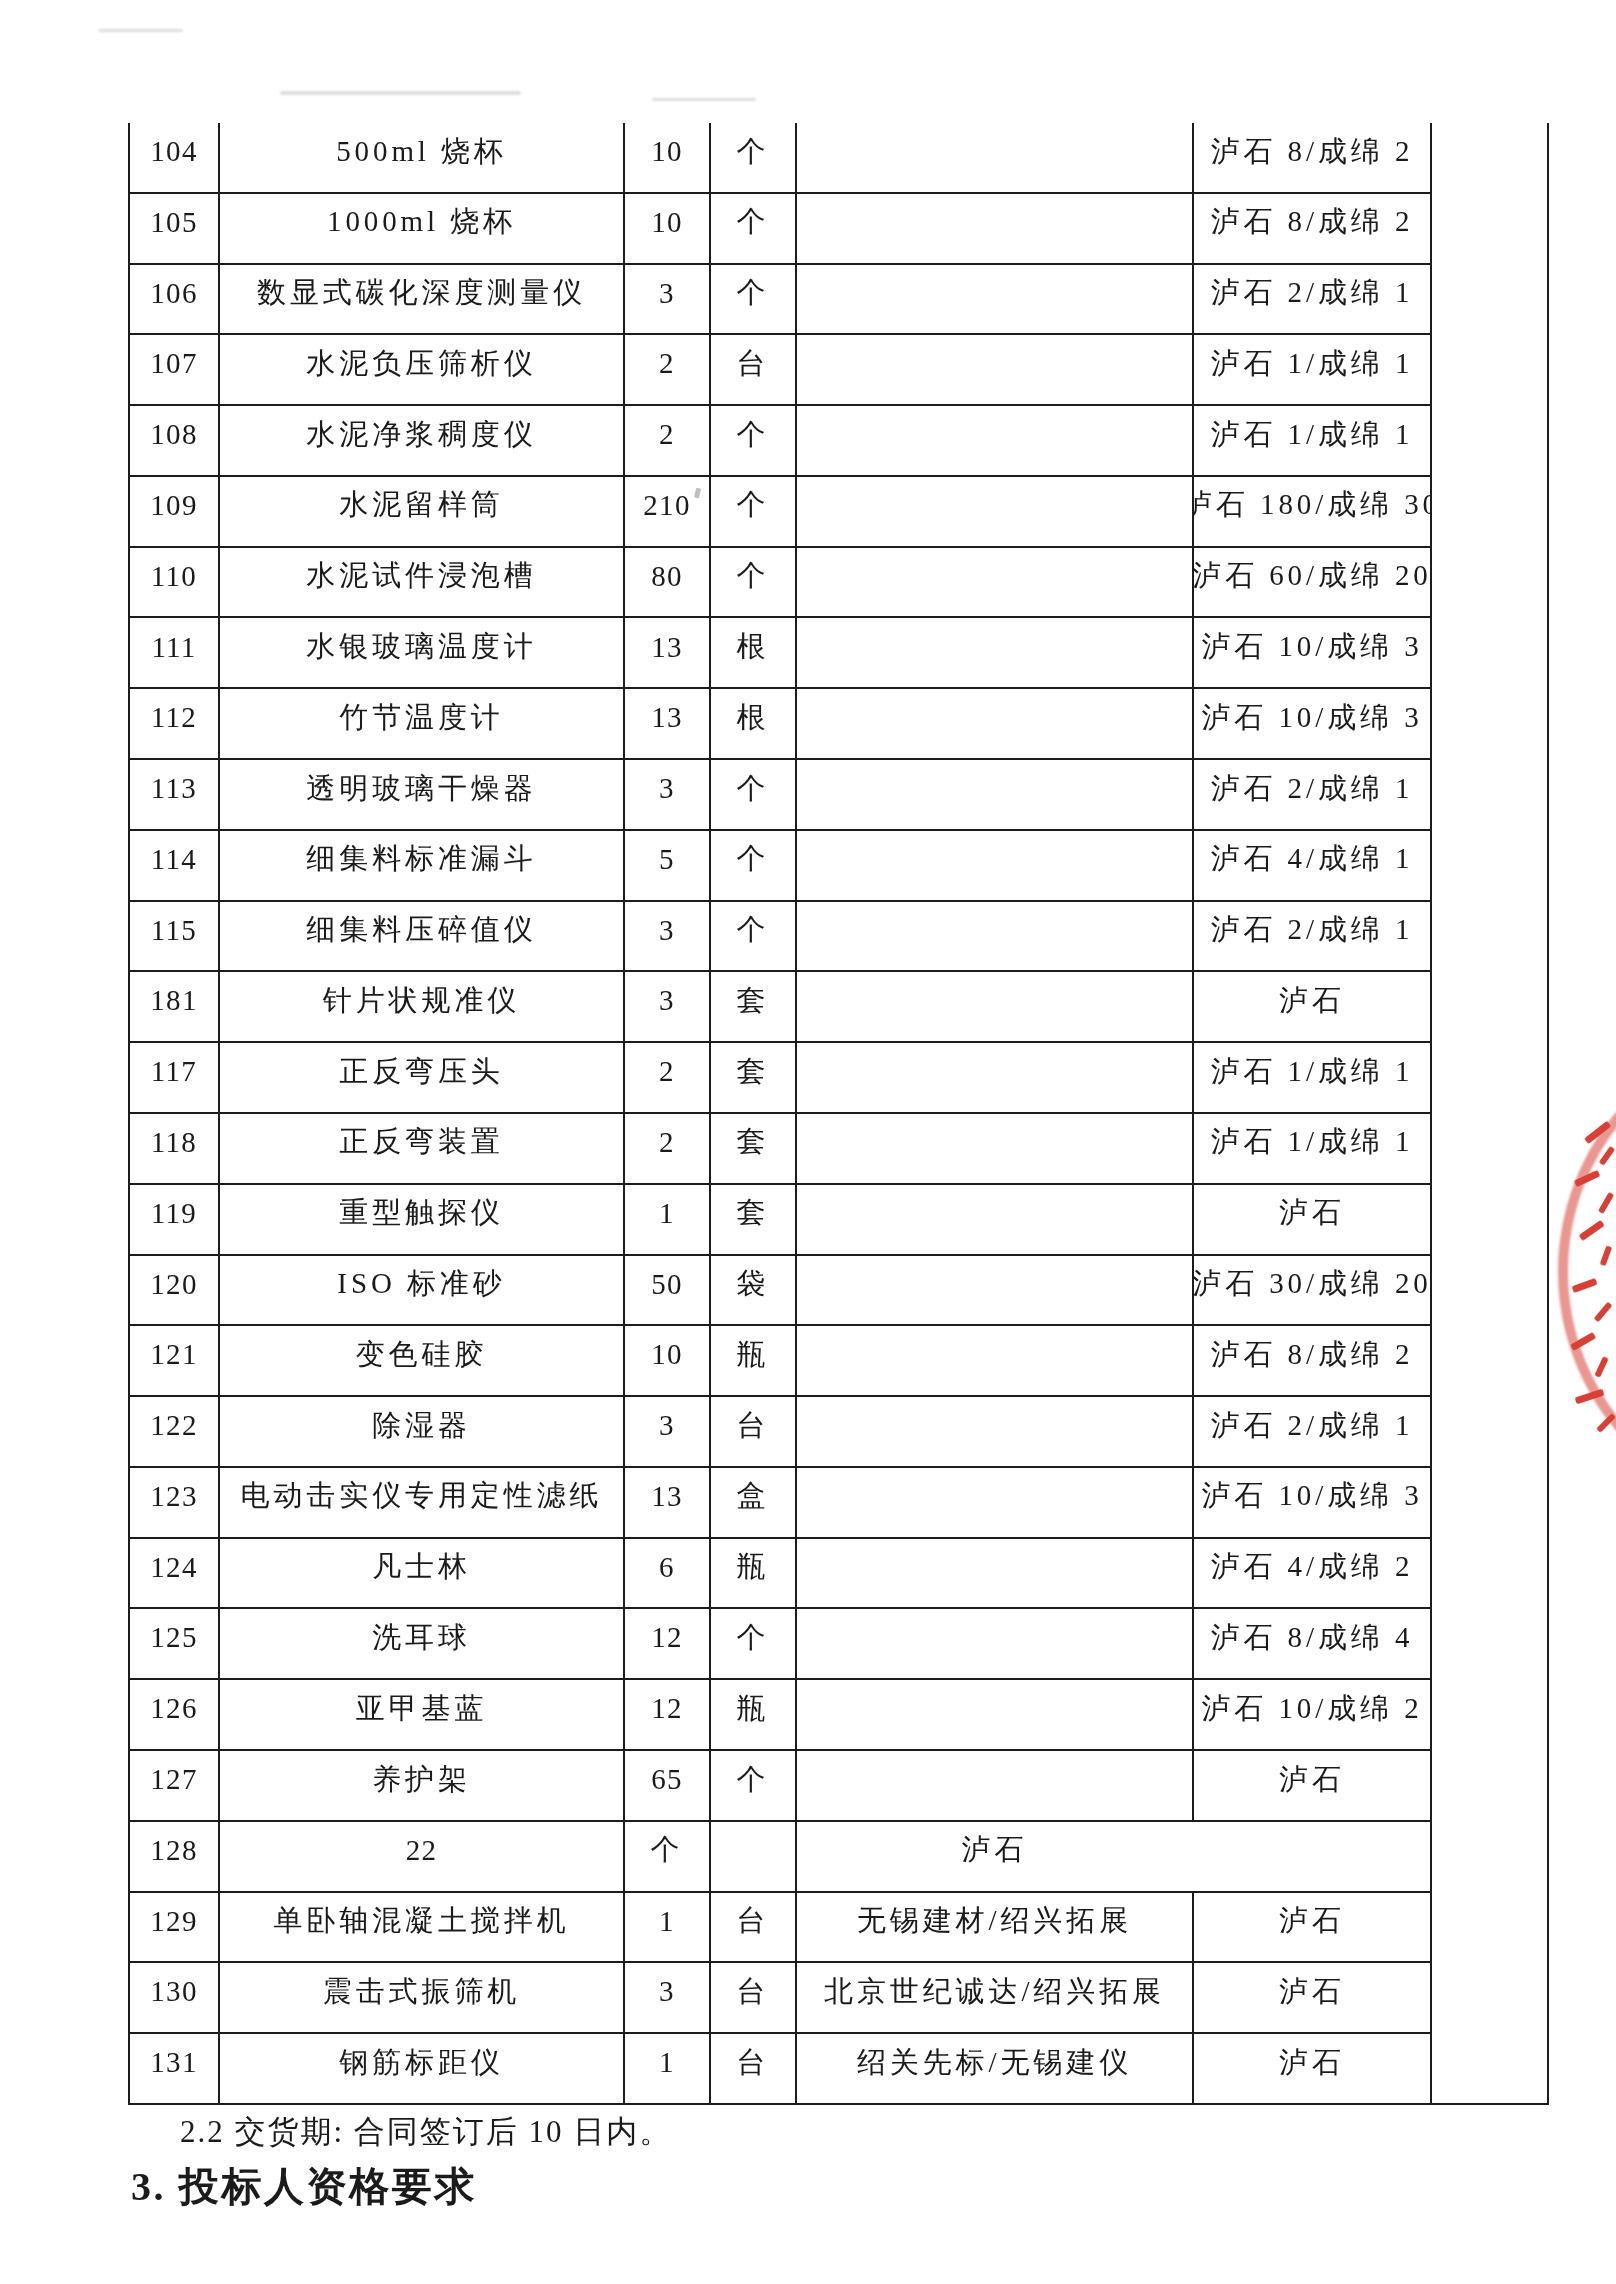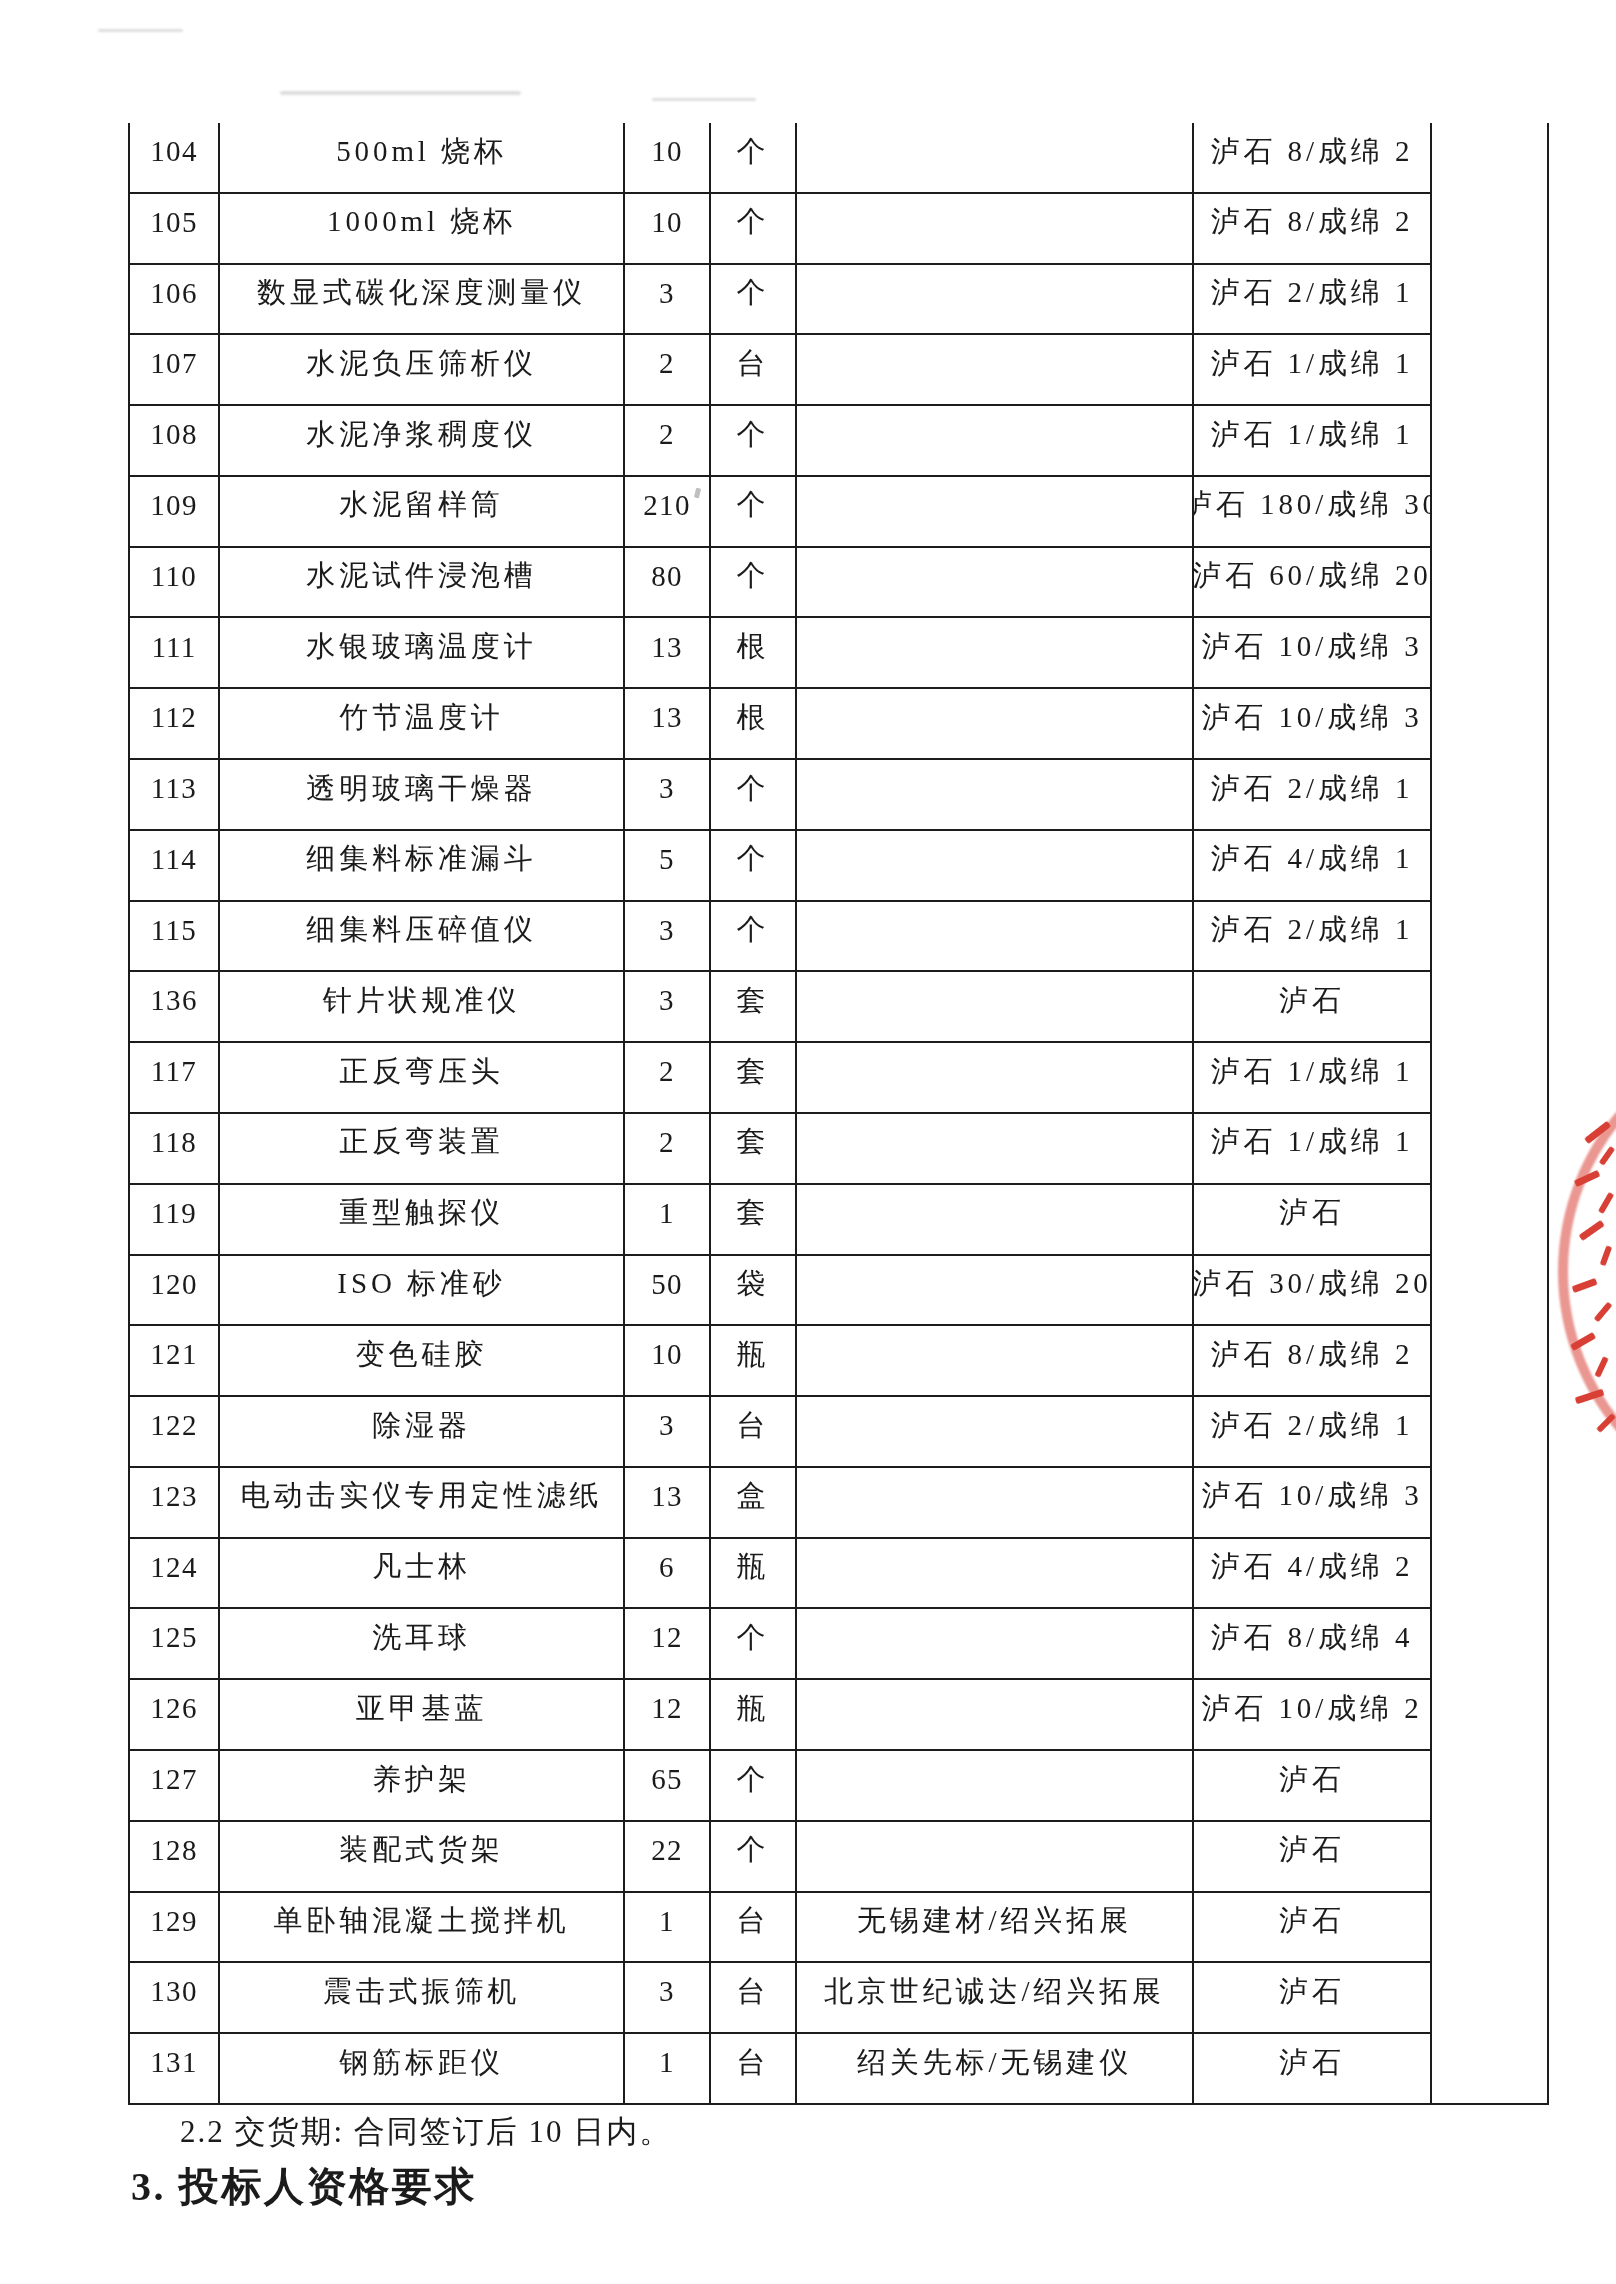--- a/index.html
+++ b/index.html
@@ -216,21 +216,21 @@
         </div>
         <div class="t-row">
           <div class="t-cell">115</div>
           <div class="t-cell cjk">细集料压碎值仪</div>
           <div class="t-cell">3</div>
           <div class="t-cell cjk">个</div>
           <div class="t-cell cjk"></div>
           <div class="t-cell cjk">泸石 2/成绵 1</div>
         </div>
         <div class="t-row">
-          <div class="t-cell">136</div>
+          <div class="t-cell">181</div>
           <div class="t-cell cjk">针片状规准仪</div>
           <div class="t-cell">3</div>
           <div class="t-cell cjk">套</div>
           <div class="t-cell cjk"></div>
           <div class="t-cell cjk">泸石</div>
         </div>
         <div class="t-row">
           <div class="t-cell">117</div>
           <div class="t-cell cjk">正反弯压头</div>
           <div class="t-cell">2</div>
@@ -313,21 +313,20 @@
         <div class="t-row">
           <div class="t-cell">127</div>
           <div class="t-cell cjk">养护架</div>
           <div class="t-cell">65</div>
           <div class="t-cell cjk">个</div>
           <div class="t-cell cjk"></div>
           <div class="t-cell cjk">泸石</div>
         </div>
         <div class="t-row">
           <div class="t-cell">128</div>
-          <div class="t-cell cjk">装配式货架</div>
           <div class="t-cell">22</div>
           <div class="t-cell cjk">个</div>
           <div class="t-cell cjk"></div>
           <div class="t-cell cjk">泸石</div>
         </div>
         <div class="t-row">
           <div class="t-cell">129</div>
           <div class="t-cell cjk">单卧轴混凝土搅拌机</div>
           <div class="t-cell">1</div>
           <div class="t-cell cjk">台</div>

